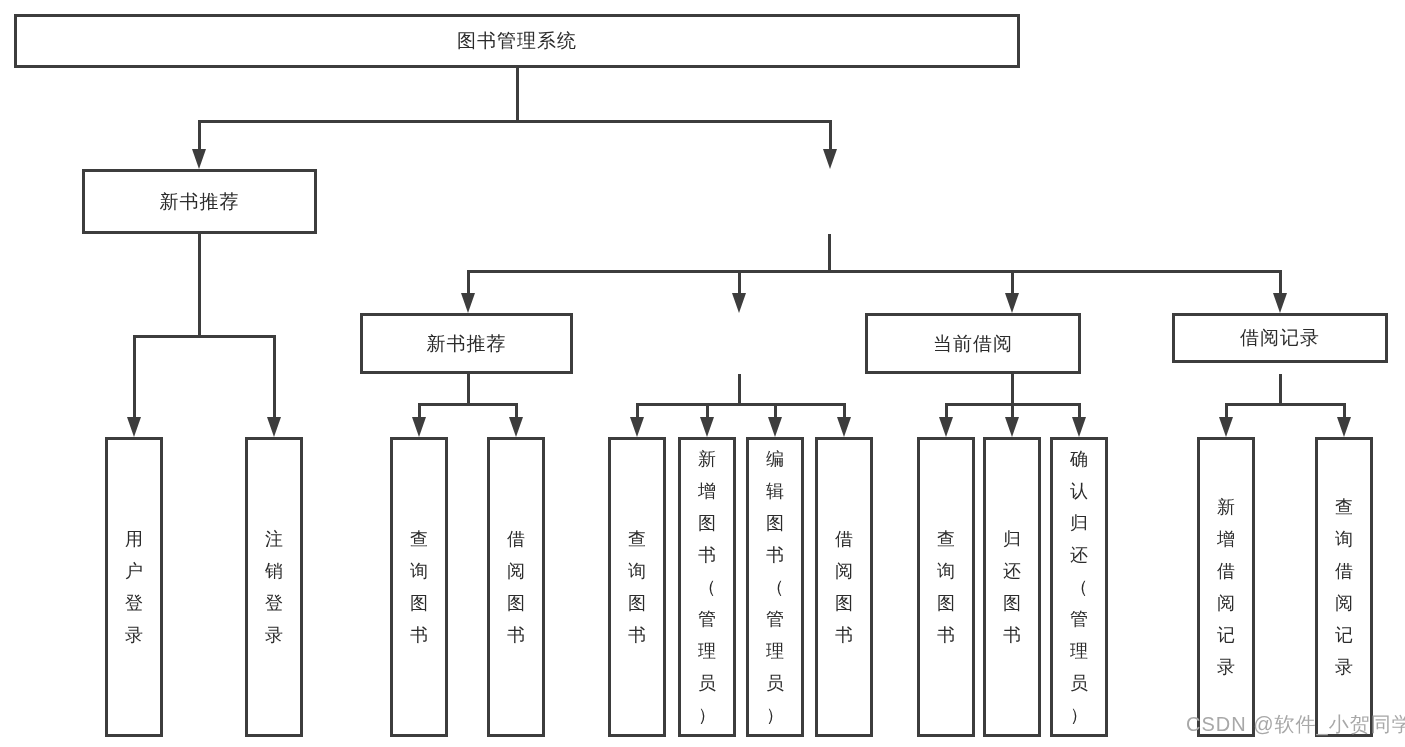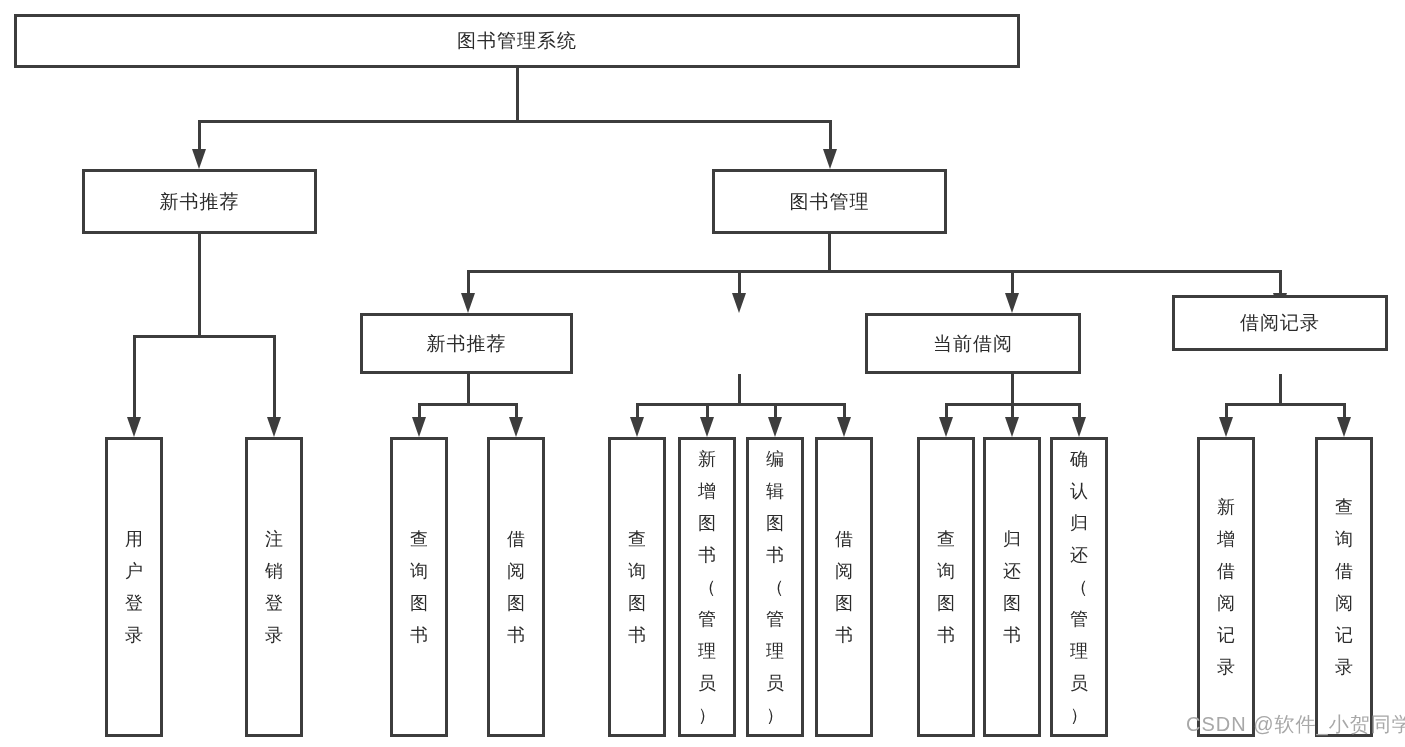--- a/index.html
+++ b/index.html
@@ -61,21 +61,20 @@
   <div class="node" style="left:14px;top:14px;width:1006px;height:54px;">图书管理系统</div>
 
   <div class="ln" style="left:515.5px;top:68px;width:3px;height:54px;"></div>
   <div class="ln" style="left:197.5px;top:120px;width:634px;height:3px;"></div>
   <div class="ln" style="left:197.5px;top:120px;width:3px;height:32px;"></div>
   <div class="ln" style="left:828.5px;top:120px;width:3px;height:32px;"></div>
   <div class="ar" style="left:192px;top:149px;"></div>
   <div class="ar" style="left:823px;top:149px;"></div>
 
   <div class="node" style="left:82px;top:169px;width:235px;height:65px;">新书推荐</div>
-  <div class="node" style="left:712px;top:169px;width:235px;height:65px;">图书管理</div>
 
   <div class="ln" style="left:198px;top:234px;width:3px;height:104px;"></div>
   <div class="ln" style="left:132.5px;top:335px;width:143px;height:3px;"></div>
   <div class="ln" style="left:132.5px;top:335px;width:3px;height:85px;"></div>
   <div class="ln" style="left:272.5px;top:335px;width:3px;height:85px;"></div>
   <div class="ar" style="left:127px;top:417px;"></div>
   <div class="ar" style="left:267px;top:417px;"></div>
 
   <div class="ln" style="left:828px;top:234px;width:3px;height:39px;"></div>
   <div class="ln" style="left:466.5px;top:270px;width:815px;height:3px;"></div>
@@ -83,21 +82,21 @@
   <div class="ln" style="left:737.5px;top:270px;width:3px;height:25px;"></div>
   <div class="ln" style="left:1010.5px;top:270px;width:3px;height:25px;"></div>
   <div class="ln" style="left:1278.5px;top:270px;width:3px;height:25px;"></div>
   <div class="ar" style="left:461px;top:293px;"></div>
   <div class="ar" style="left:732px;top:293px;"></div>
   <div class="ar" style="left:1005px;top:293px;"></div>
   <div class="ar" style="left:1273px;top:293px;"></div>
 
   <div class="node" style="left:360px;top:313px;width:213px;height:61px;">新书推荐</div>
   <div class="node" style="left:865px;top:313px;width:216px;height:61px;">当前借阅</div>
-  <div class="node" style="left:1172px;top:295px;width:216px;height:56px;text-align:center;">借阅记录</div>
+  <div class="node" style="left:1172px;top:313px;width:216px;height:50px;text-align:center;">借阅记录</div>
 
   <div class="ln" style="left:466.5px;top:374px;width:3px;height:32px;"></div>
   <div class="ln" style="left:417.5px;top:403px;width:100px;height:3px;"></div>
   <div class="ln" style="left:417.5px;top:403px;width:3px;height:16px;"></div>
   <div class="ln" style="left:514.5px;top:403px;width:3px;height:16px;"></div>
   <div class="ar" style="left:412px;top:417px;"></div>
   <div class="ar" style="left:509px;top:417px;"></div>
 
   <div class="ln" style="left:737.5px;top:374px;width:3px;height:32px;"></div>
   <div class="ln" style="left:635.5px;top:403px;width:210px;height:3px;"></div>

